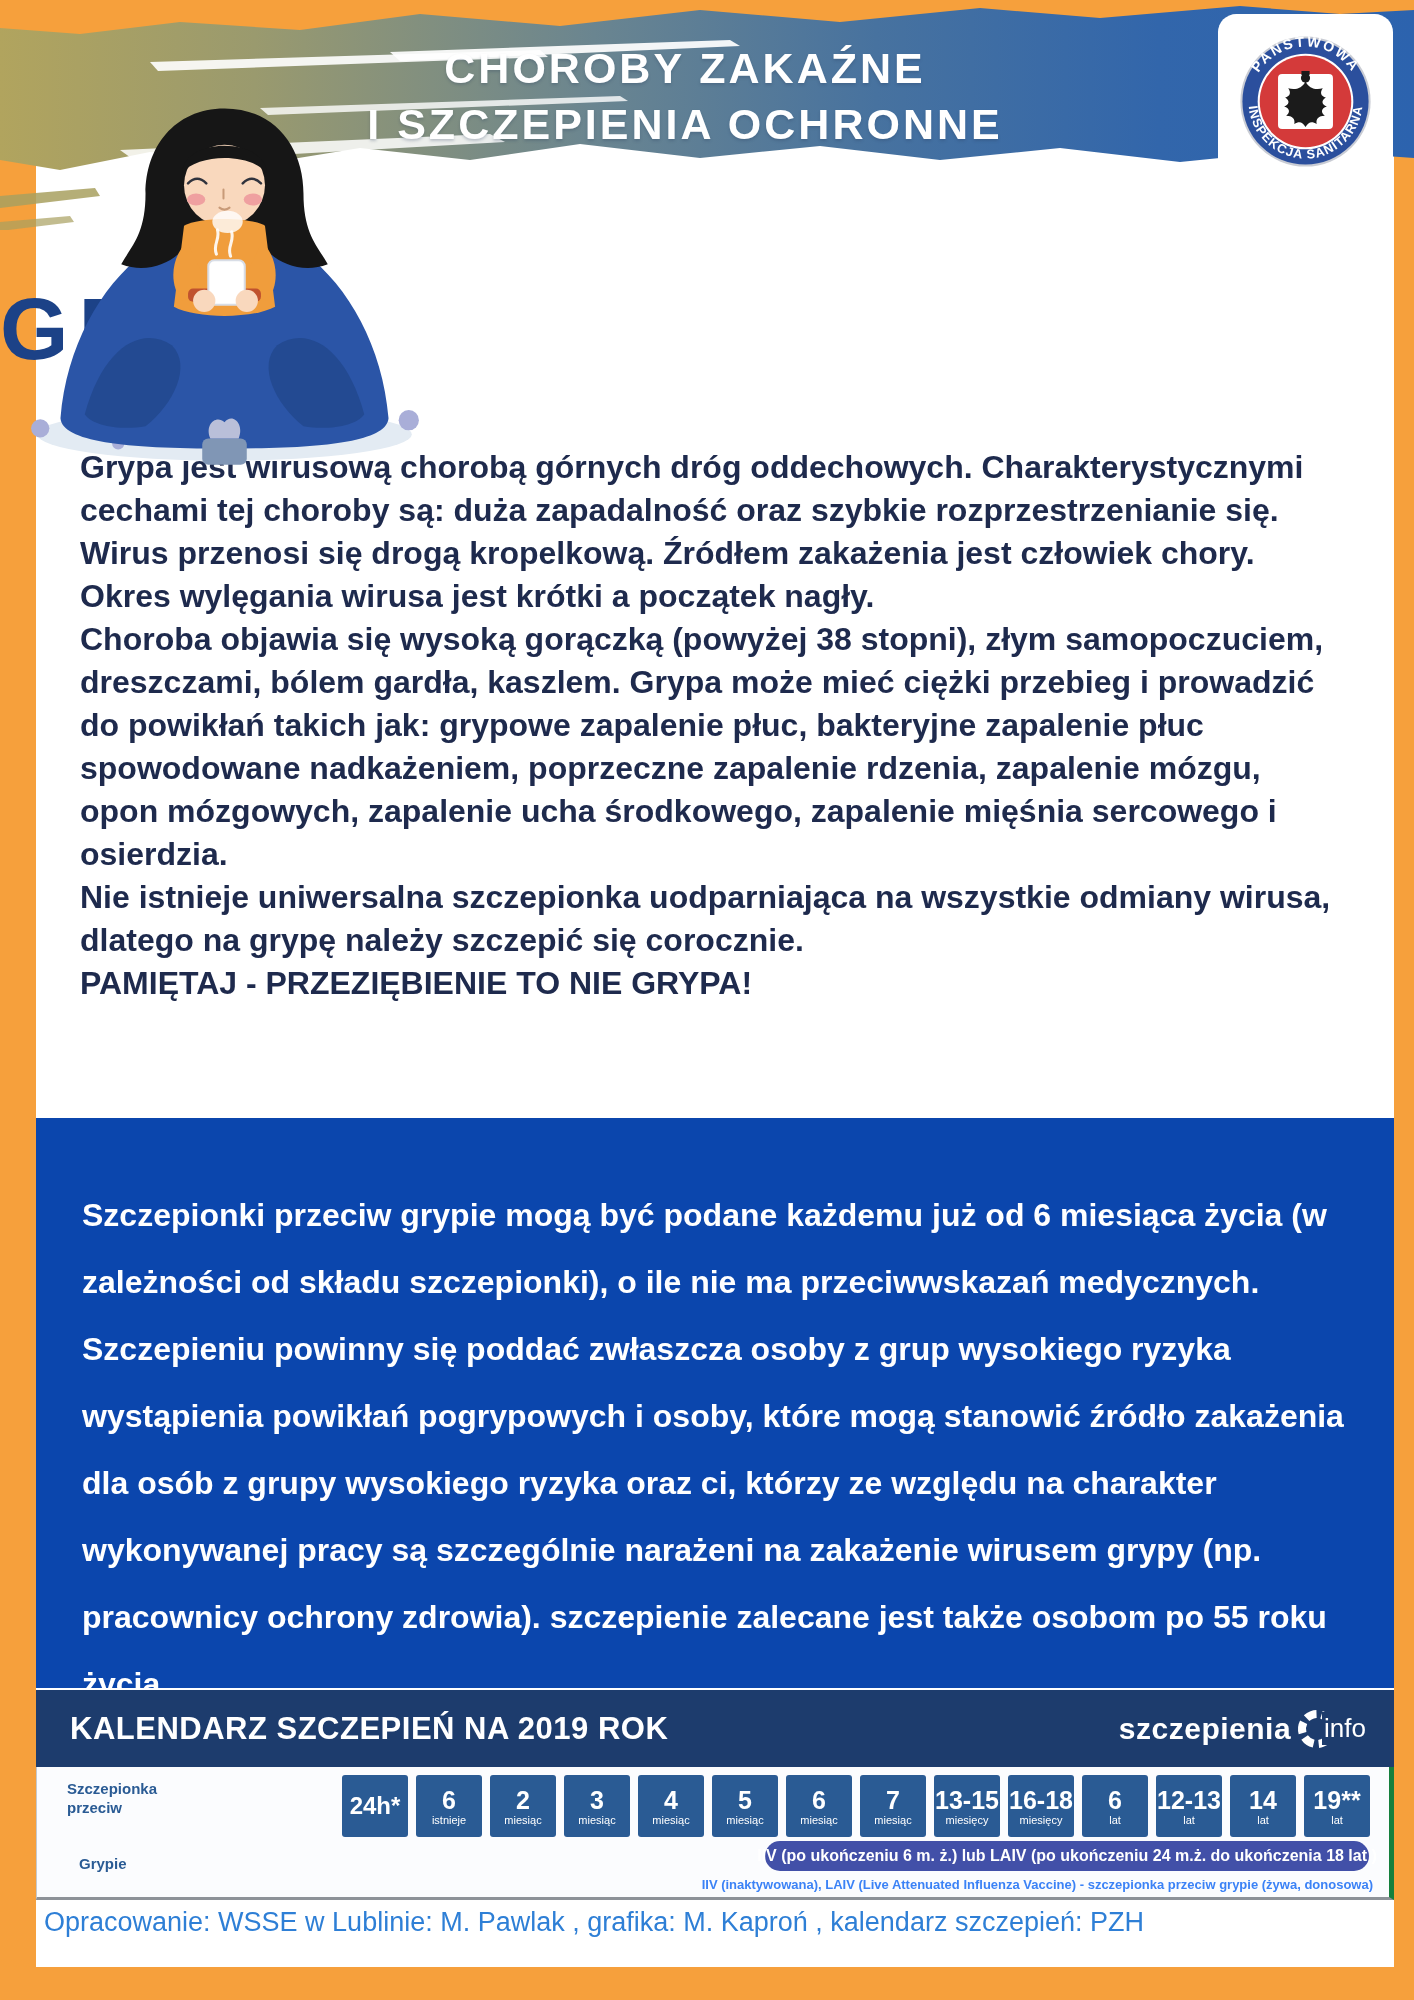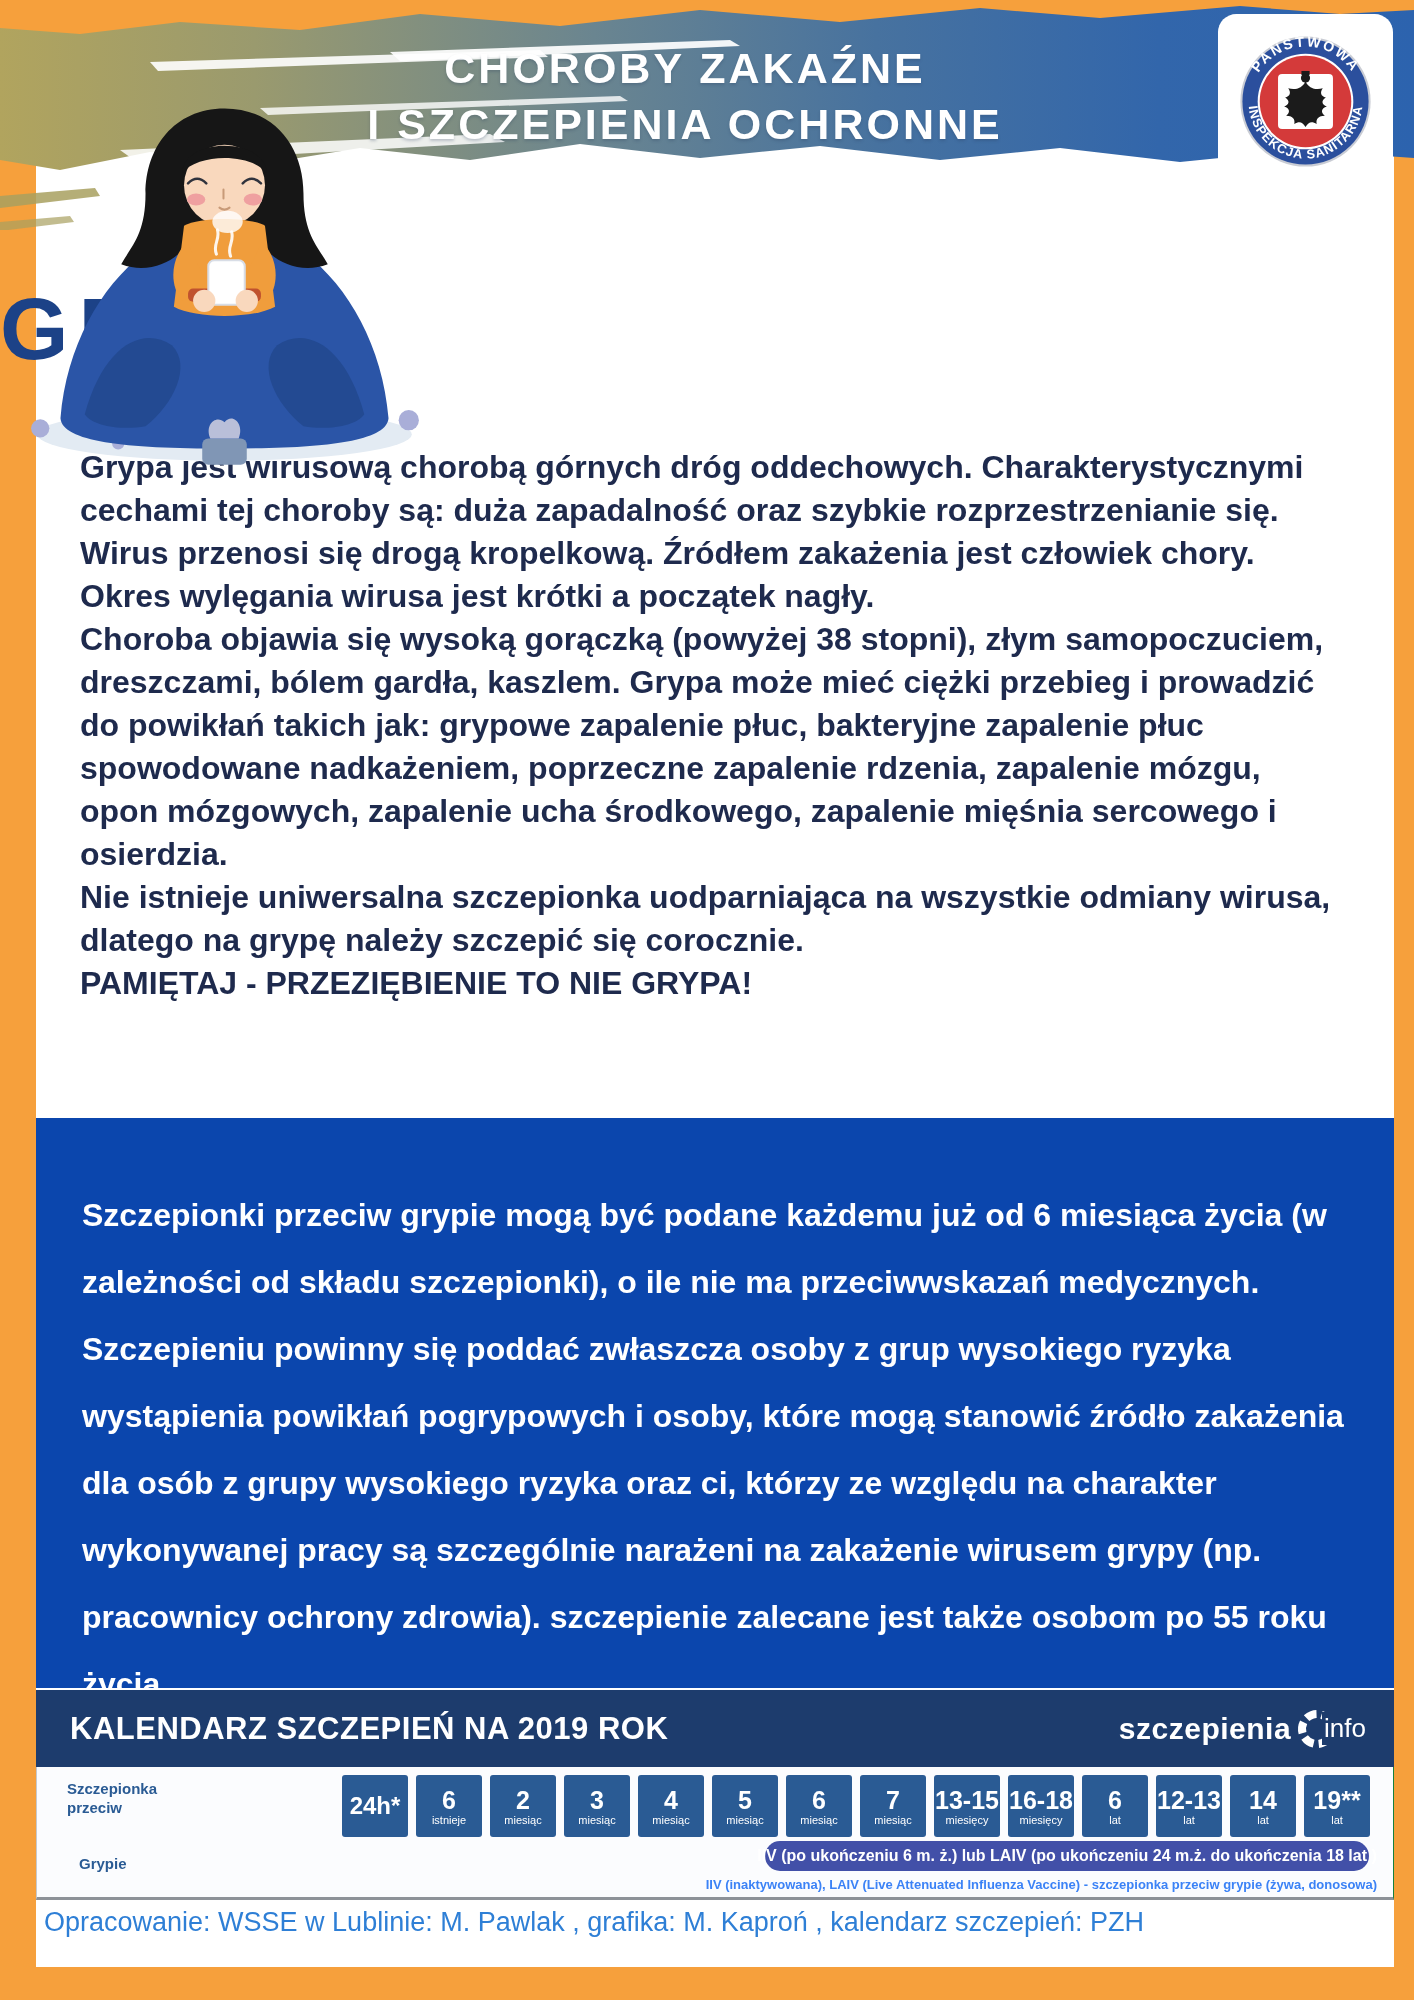--- a/index.html
+++ b/index.html
@@ -20,21 +20,21 @@
   .info-box{position:absolute;left:36px;top:1118px;width:1358px;height:570px;background:#0b46ad;z-index:2;box-sizing:border-box;padding:64px 46px 0 46px;}
   .info-box p{margin:0;color:#ffffff;font-size:32px;line-height:67px;font-weight:bold;}
   .cal-band{position:absolute;left:36px;top:1690px;width:1358px;height:77px;background:#1d3c6d;z-index:2;
     display:flex;align-items:center;justify-content:space-between;box-sizing:border-box;padding:0 26px 0 34px;}
   .cal-title{color:#fff;font-size:31px;font-weight:800;letter-spacing:.5px;}
   .brand{display:flex;align-items:center;margin-left:22px;}
   .brand-word{color:#fff;font-size:30px;font-weight:bold;letter-spacing:.5px;}
   .brand-ring{margin-left:4px;}
   .brand-info{color:#fff;font-size:26px;font-weight:normal;margin-left:-17px;background:#1d3c6d;padding:1px 2px;}
   .cal-table{position:absolute;left:36px;top:1767px;width:1358px;height:133px;z-index:2;background:#fbfcfe;
-    box-sizing:border-box;border-left:1px solid #c5c9ce;border-right:1px solid #15803d;border-bottom:3px solid #8d9298;}
+    box-sizing:border-box;border-left:1px solid #c5c9ce;border-right:5px solid #15803d;border-bottom:3px solid #8d9298;}
   .col-label{position:absolute;left:30px;top:12px;color:#2a5b94;font-size:15px;font-weight:bold;line-height:19px;}
   .vaccine-label{position:absolute;left:30px;top:88px;color:#2a5b94;font-size:15px;font-weight:bold;margin-left:12px;}
   .cells{position:absolute;left:305px;top:8px;display:flex;gap:8px;}
   .cell{width:66px;height:62px;background:#2a5b94;border-radius:3px;color:#fff;display:flex;flex-direction:column;align-items:center;justify-content:center;gap:1px;}
   .cell-v{font-size:25px;font-weight:bold;line-height:26px;}
   .cell-u{font-size:11px;line-height:12px;}
   .cell.single .cell-v{font-size:24px;}
   .pill{position:absolute;left:728px;top:74px;width:604px;height:30px;background:#4250a8;border-radius:16px;
     color:#fff;font-size:16px;font-weight:bold;display:flex;align-items:center;justify-content:center;white-space:nowrap;}
   .footnote{position:absolute;right:16px;top:110px;color:#3b82f6;font-size:13px;font-weight:bold;}

